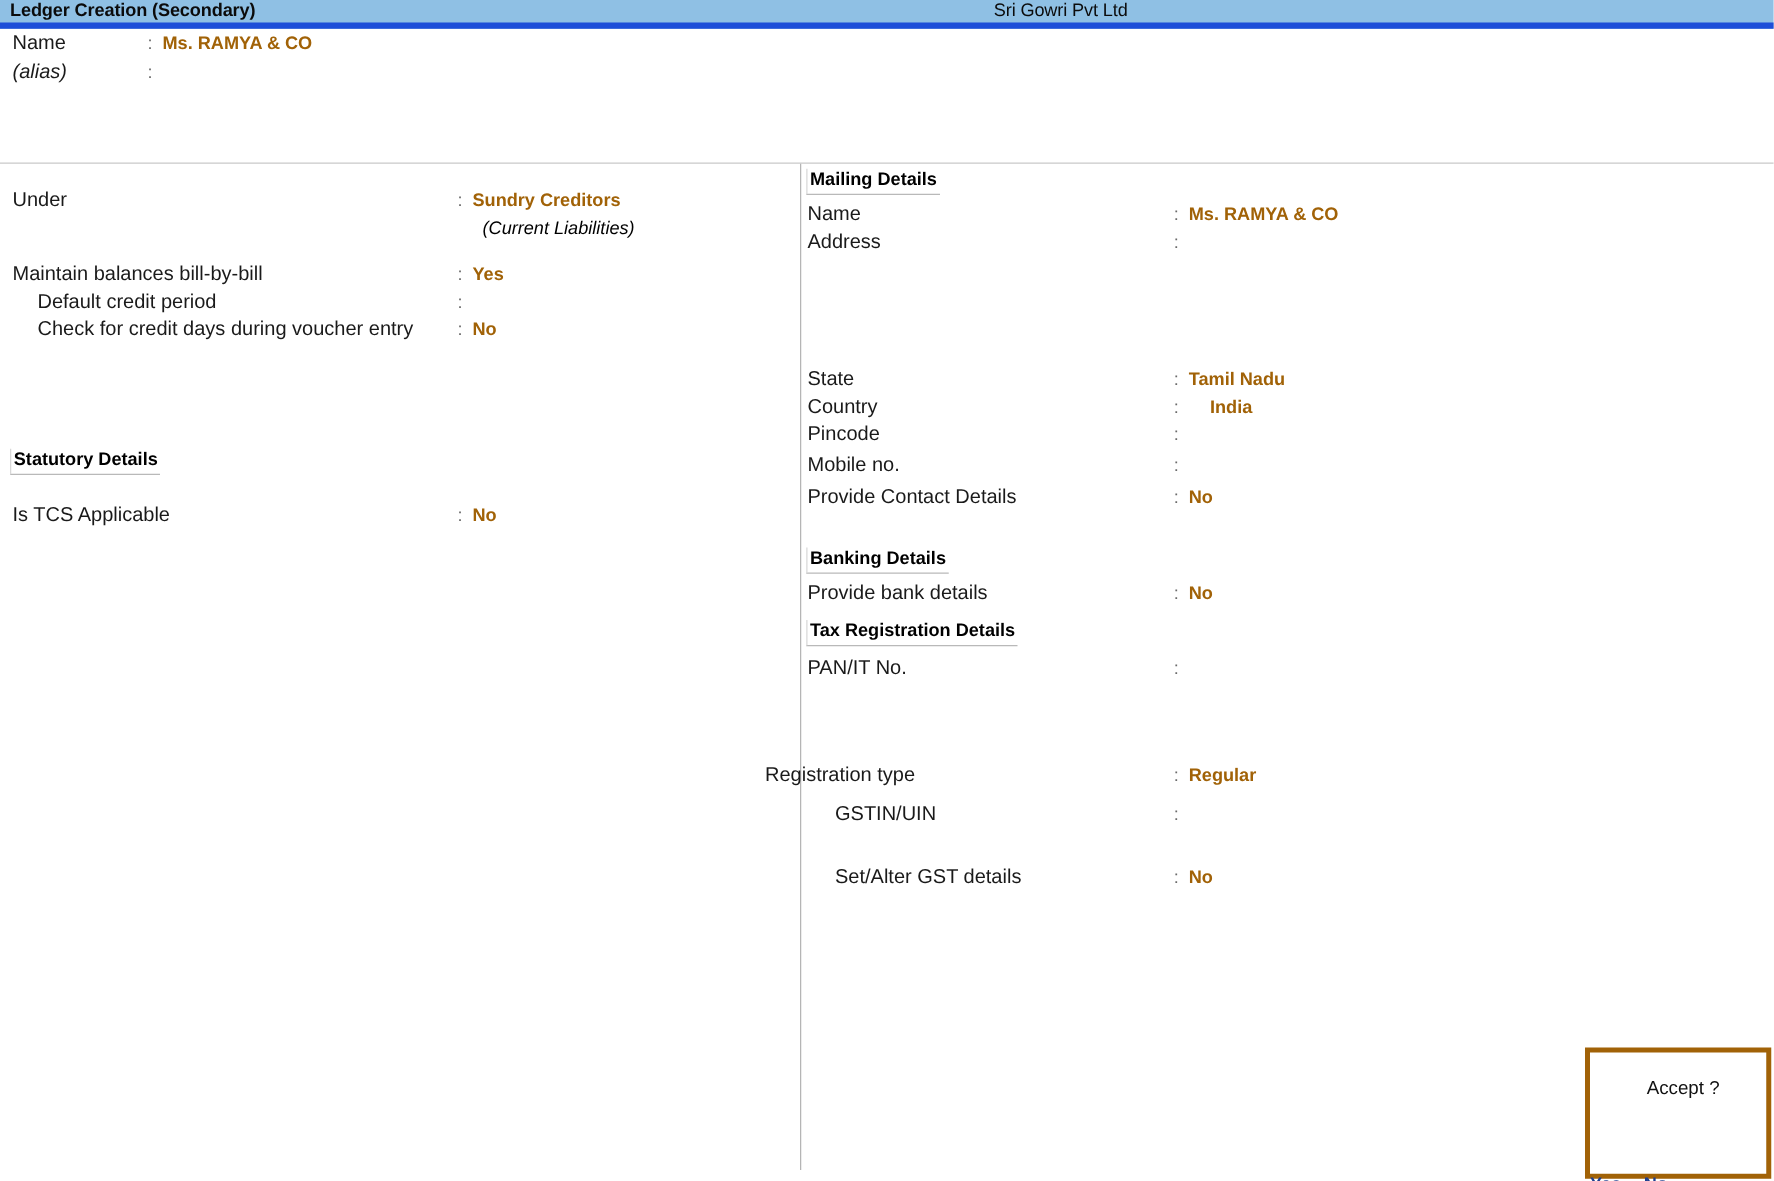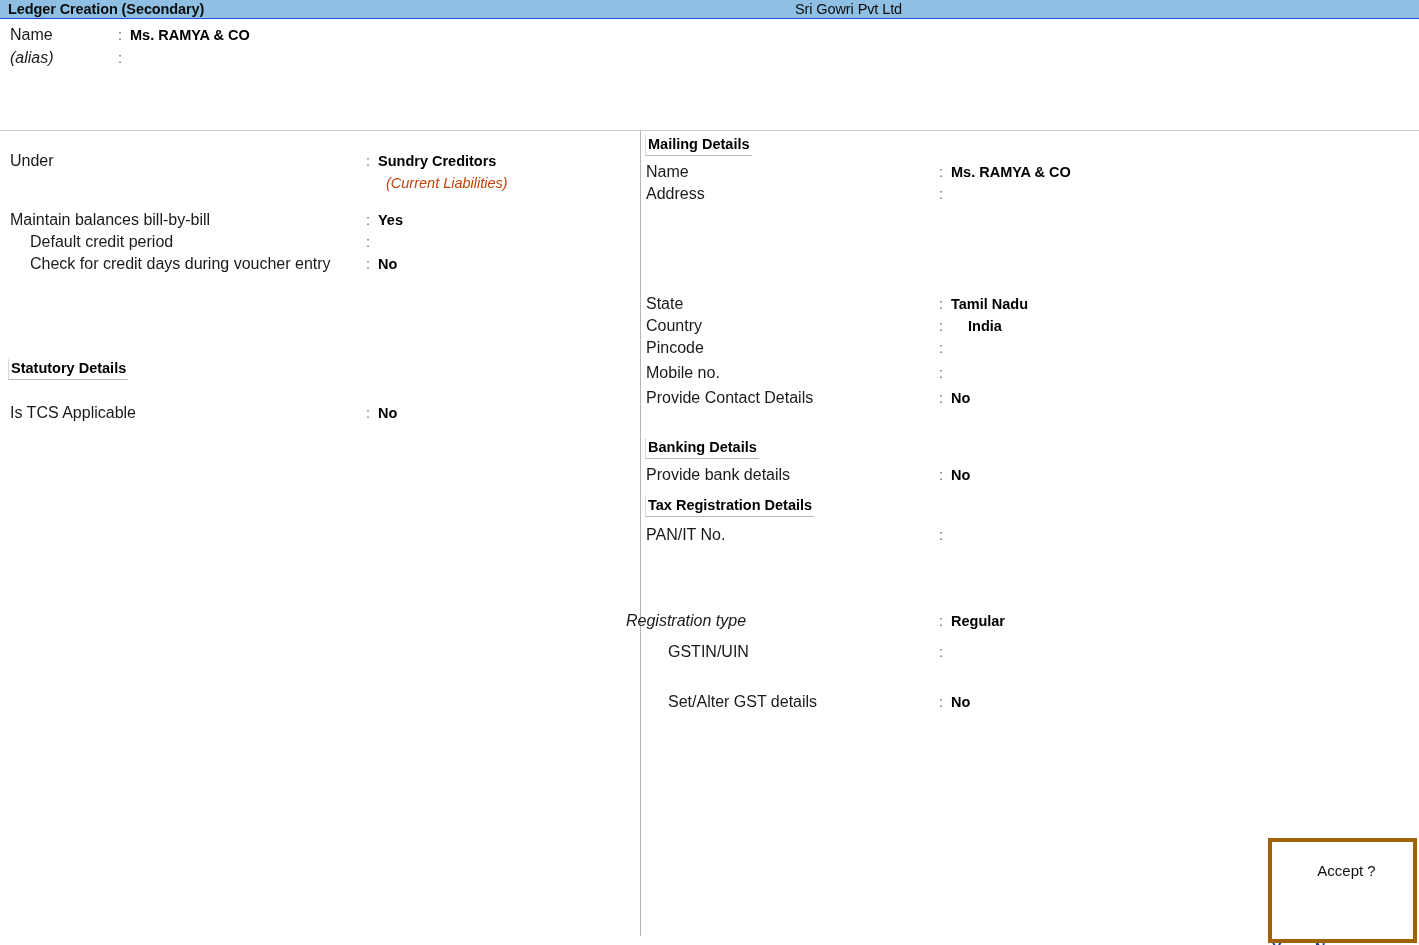--- a/index.html
+++ b/index.html
@@ -19,21 +19,21 @@
     -webkit-font-smoothing: antialiased;
   }
 
   
   .titlebar {
     position: absolute;
     left: 0; top: 0;
     width: 1419px;
     height: 18px;
     background: #8FC0E4;
-    border-bottom: 1px solid #1d4ed8;
+    border-bottom: 5px solid #1d4ed8;
   }
   .titlebar .screen-title {
     position: absolute;
     left: 8px; top: 0px;
     font-size: 14.5px;
     font-weight: bold;
     color: #0b0b0b;
     line-height: 18px;
     letter-spacing: -0.1px;
   }
@@ -55,30 +55,30 @@
   }
   .colon {
     position: absolute;
     color: #6a6a6a;
     line-height: 18px;
     font-size: 14.5px;
   }
   .val {
     position: absolute;
     font-weight: bold;
+    color: #a16207;
+    white-space: nowrap;
+    line-height: 18px;
+    font-size: 14.5px;
+    text-align: right;
+  }
+  .val-italic {
+    position: absolute;
+    font-style: italic;
     color: #000000;
-    white-space: nowrap;
-    line-height: 18px;
-    font-size: 14.5px;
-    text-align: right;
-  }
-  .val-italic {
-    position: absolute;
-    font-style: italic;
-    color: #c2410c;
     white-space: nowrap;
     line-height: 18px;
     font-size: 14.5px;
   }
   .lbl-italic {
     font-style: italic;
   }
 
   
   .section-head {
@@ -221,21 +221,21 @@
 <span class="lbl" style="left:646px; top:466px;">Provide bank details</span>
 <span class="colon" style="left:939px; top:466px;">:</span>
 <span class="val" style="left:951px; top:466px;">No</span>
 
 <span class="section-head" style="left:645px; top:496px;">Tax Registration Details</span>
 
 <span class="lbl" style="left:646px; top:526px;">PAN/IT No.</span>
 <span class="colon" style="left:939px; top:526px;">:</span>
 <span class="val" style="left:951px; top:526px;"></span>
 
-<span class="lbl" style="left:626px; top:612px;font-style:italic;">Registration type</span>
+<span class="lbl" style="left:612px; top:612px;">Registration type</span>
 <span class="colon" style="left:939px; top:612px;">:</span>
 <span class="val" style="left:951px; top:612px;">Regular</span>
 
 <span class="lbl" style="left:668px; top:643px;">GSTIN/UIN</span>
 <span class="colon" style="left:939px; top:643px;">:</span>
 <span class="val" style="left:951px; top:643px;"></span>
 
 <span class="lbl" style="left:668px; top:693px;">Set/Alter GST details</span>
 <span class="colon" style="left:939px; top:693px;">:</span>
 <span class="val" style="left:951px; top:693px;">No</span>

